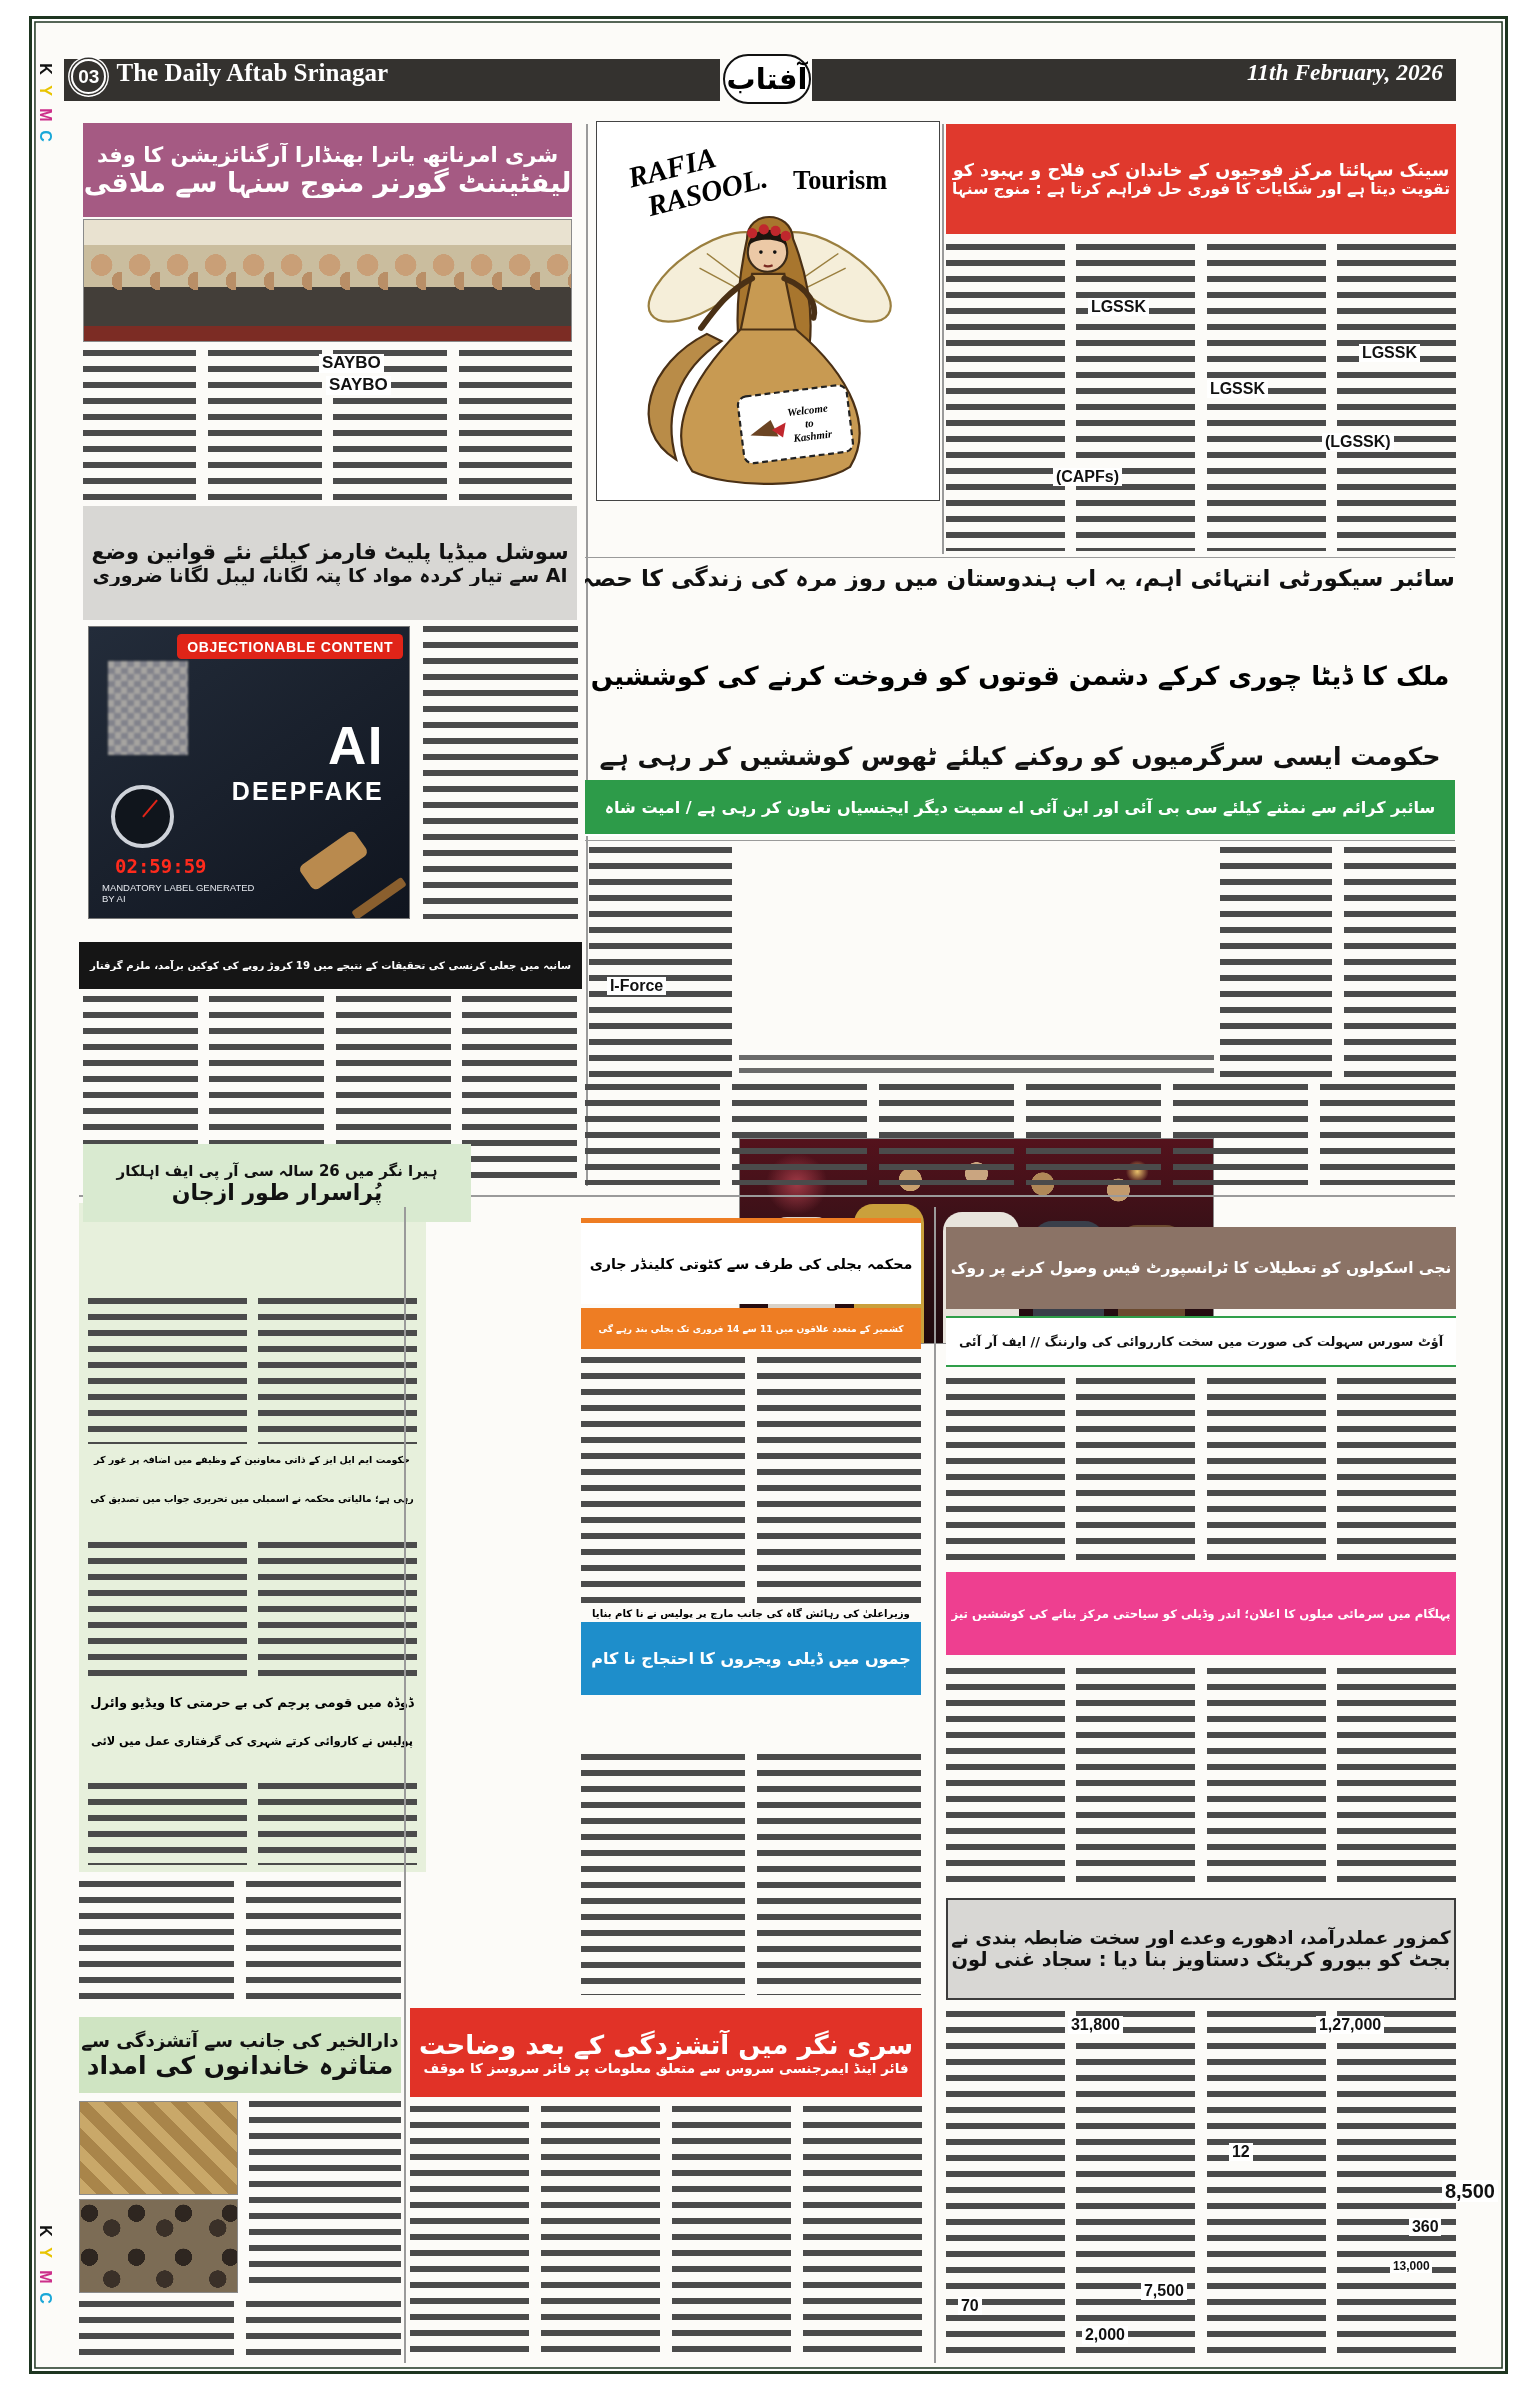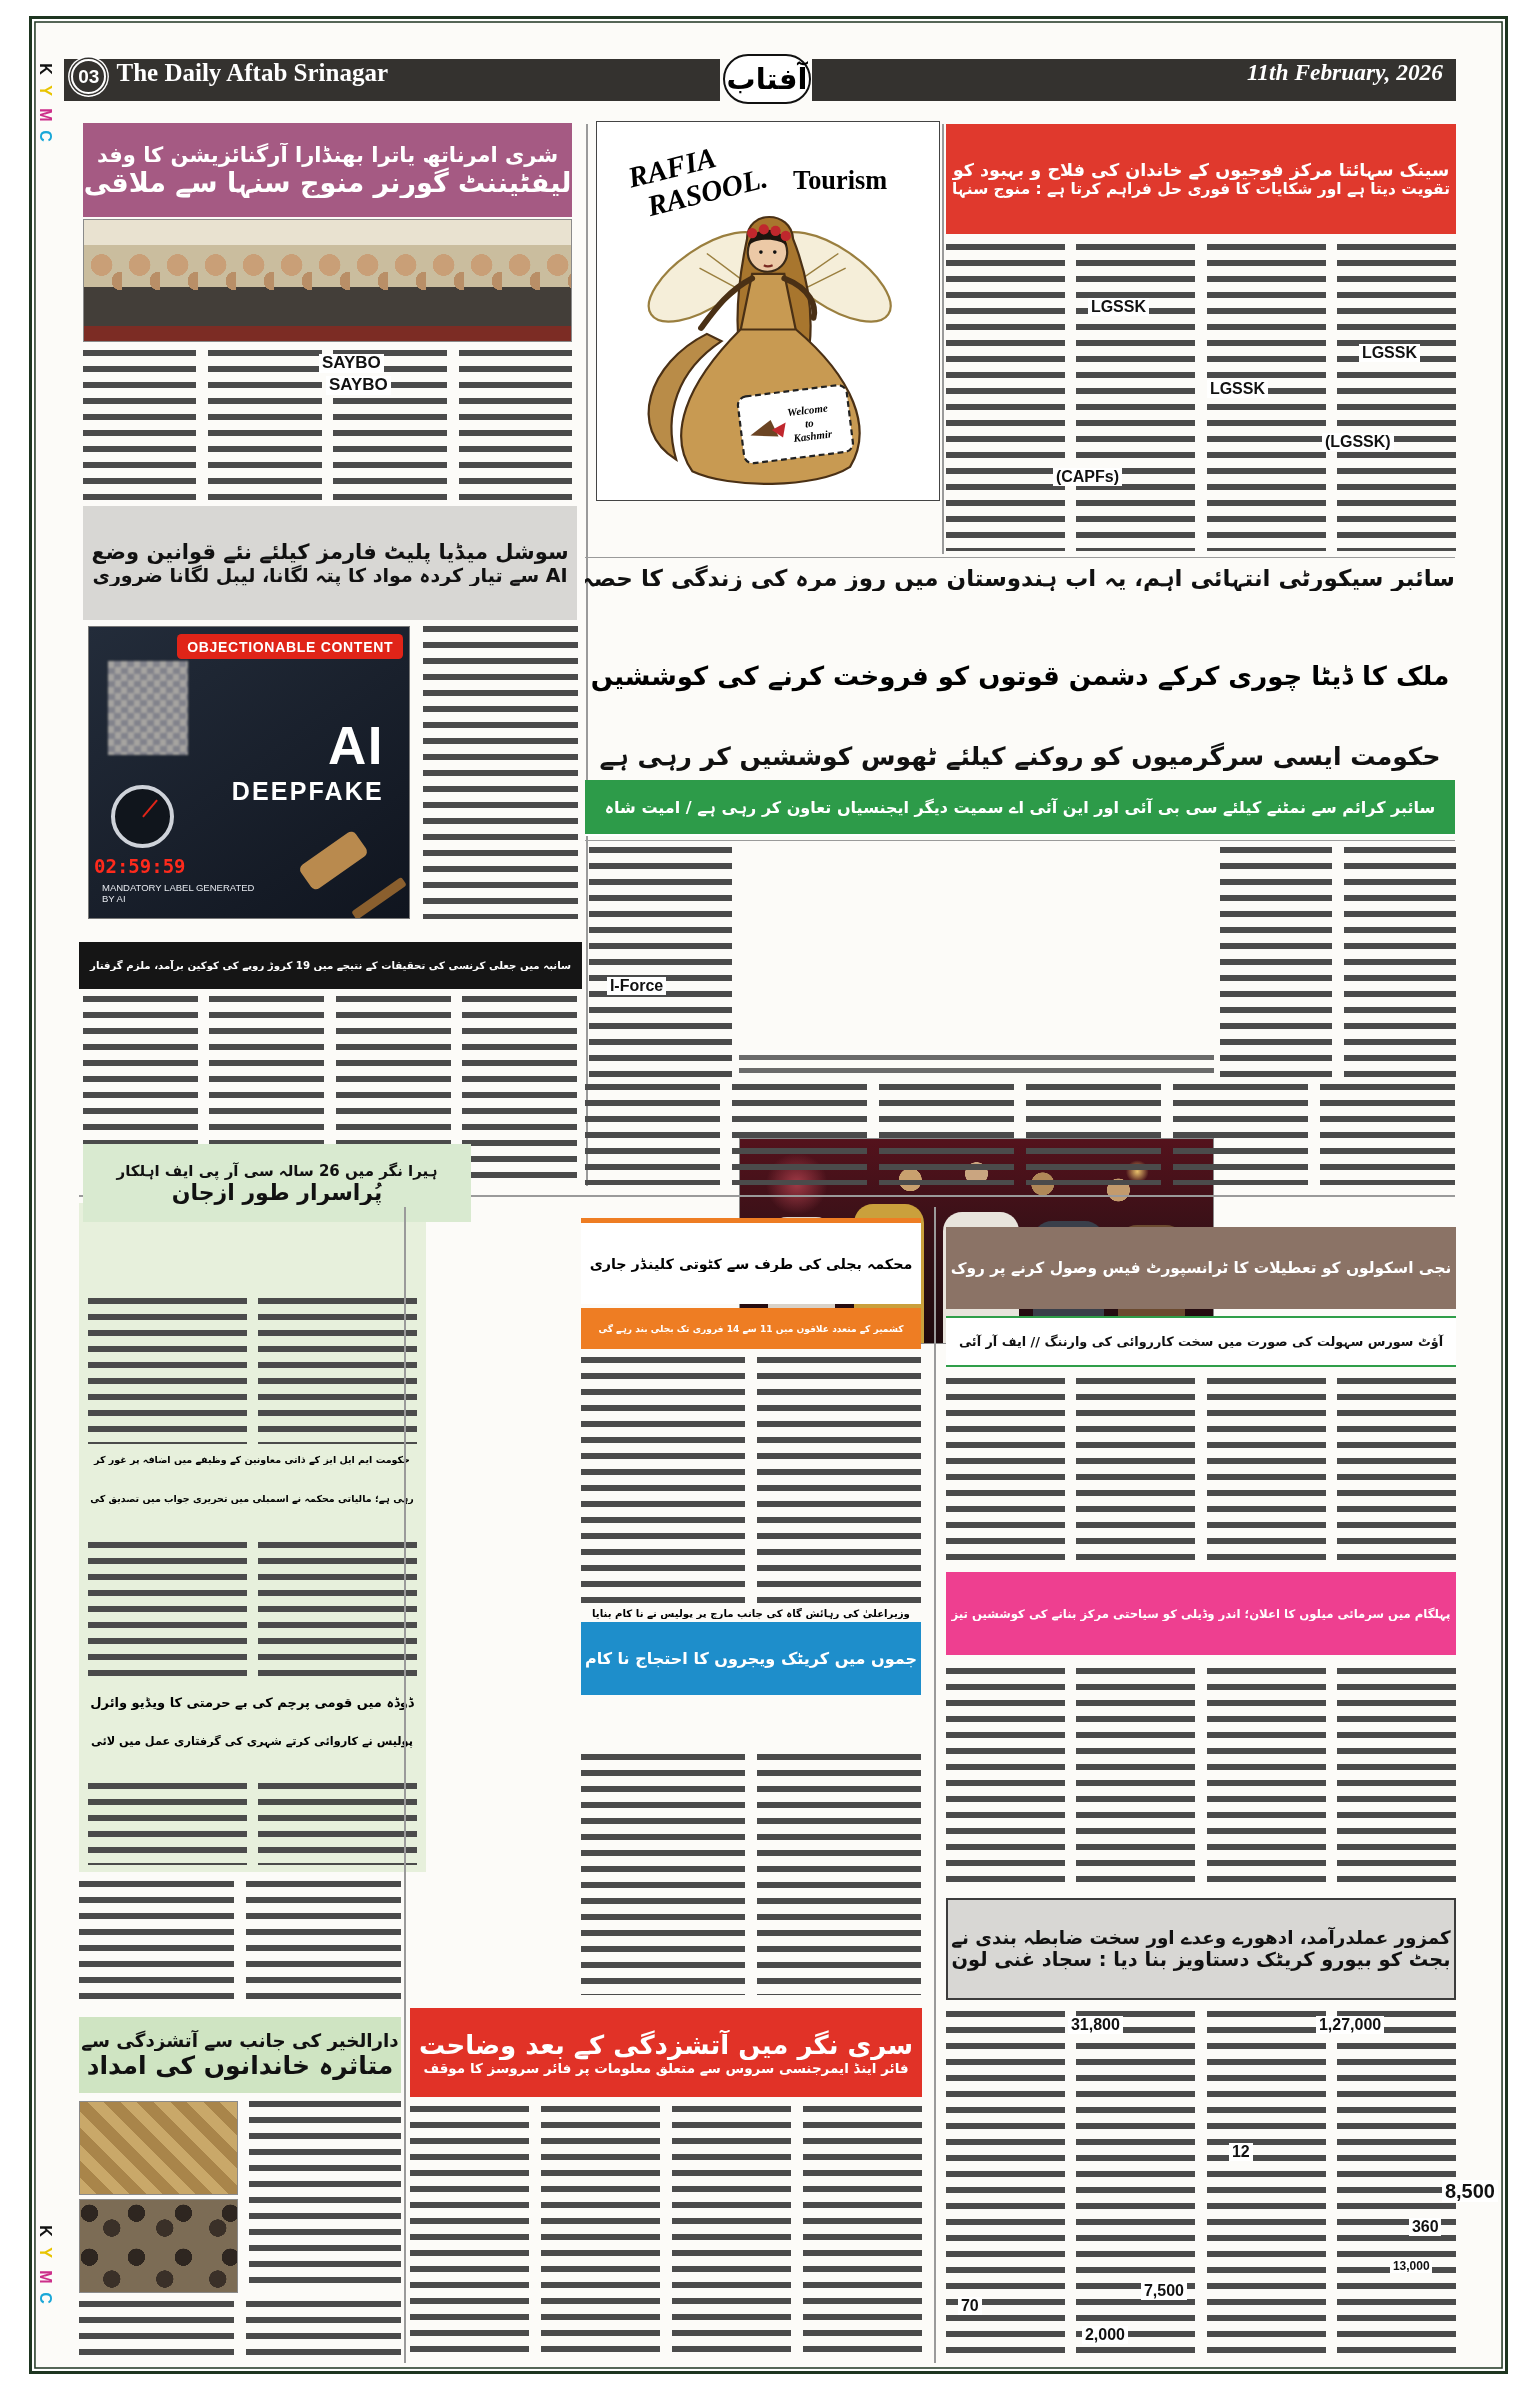--- a/index.html
+++ b/index.html
@@ -121,21 +121,21 @@
     <div class="urdu fit" style="font-size: 21px; font-weight: bold;">سوشل میڈیا پلیٹ فارمز کیلئے نئے قوانین وضع</div>
     <div class="urdu fit" style="font-size: 19px; font-weight: bold;">AI سے تیار کردہ مواد کا پتہ لگانا، لیبل لگانا ضروری</div>
   </div>
 
   <div class="abs ai-box" style="left:88px;top:626px;width:322px;height:293px">
     <div class="abs pixface" style="left:19px;top:34px;width:80px;height:94px"></div>
     <div class="abs redpill" style="left:88px;top:7.3px">OBJECTIONABLE CONTENT</div>
     <div class="abs" style="right:25px;top:88px;font-weight:bold;font-size:53px;letter-spacing:1.5px">AI</div>
     <div class="abs" style="right:25px;top:150px;font-weight:bold;font-size:25px;letter-spacing:2.2px">DEEPFAKE</div>
     <div class="abs clockface" style="left:22px;top:158px"></div>
-    <div class="abs" style="left:5px;top:228px;color:#ff2a1c;font-family:'DejaVu Sans Mono',monospace;font-size:19px;font-weight:bold">02:59:59</div>
+    <div class="abs" style="left:26px;top:228px;color:#ff2a1c;font-family:'DejaVu Sans Mono',monospace;font-size:19px;font-weight:bold">02:59:59</div>
     <div class="abs" style="left:13px;top:255px;width:161px;font-size:9.5px;color:#e5e8ee">MANDATORY LABEL GENERATED BY AI</div>
     <div class="abs gavel-head" style="right:42px;top:219px;width:67px;height:29px"></div>
     <div class="abs gavel-handle" style="right:25px;top:241px;width:10.2px;height:61px"></div>
   </div>
   <div class="abs cols" style="left:423px;top:626px;width:155px;height:293px">
       <i></i>
     </div>
 
   <div class="abs box-black center" style="left:79px;top:942px;width:503px;height:47px">
     <div class="urdu fit" style="font-size: 10.2px; font-weight: bold;">سانبہ میں جعلی کرنسی کی تحقیقات کے نتیجے میں 19 کروڑ روپے کی کوکین برآمد، ملزم گرفتار</div>
@@ -291,21 +291,21 @@
   </div>
   <div class="abs powerbar center" style="left:581px;top:1308px;width:340px;height:41px">
     <div class="urdu fit" style="font-size: 9.1px; font-weight: bold;">کشمیر کے متعدد علاقوں میں 11 سے 14 فروری تک بجلی بند رہے گی</div>
   </div>
   <div class="abs cols" style="left:581px;top:1357px;width:340px;height:256px">
       <i></i>
       <i></i>
     </div>
 
   <div class="abs box-blue center" style="left:581px;top:1622px;width:340px;height:73px">
-    <div class="urdu fit" style="font-size: 16px; font-weight: bold;">جموں میں کریٹک ویجروں کا احتجاج نا کام</div>
+    <div class="urdu fit" style="font-size: 16px; font-weight: bold;">جموں میں ڈیلی ویجروں کا احتجاج نا کام</div>
   </div>
   <div class="abs urdu fit" style="left: 581px; top: 1608px; width: 340px; font-size: 10.2px; font-weight: bold; color: rgb(0, 0, 0);">وزیراعلیٰ کی رہائش گاہ کی جانب مارچ پر پولیس نے نا کام بنایا</div>
   <div class="abs cols" style="left:581px;top:1754px;width:340px;height:241px">
       <i></i>
       <i></i>
     </div>
 
   <div class="abs box-redc center" style="left:410px;top:2008px;width:512px;height:89px">
     <div class="urdu fit" style="font-size: 26px; font-weight: bold;">سری نگر میں آتشزدگی کے بعد وضاحت</div>
     <div class="urdu fit" style="font-size: 13.5px; font-weight: bold;">فائر اینڈ ایمرجنسی سروس سے متعلق معلومات پر فائر سروسز کا موقف</div>

